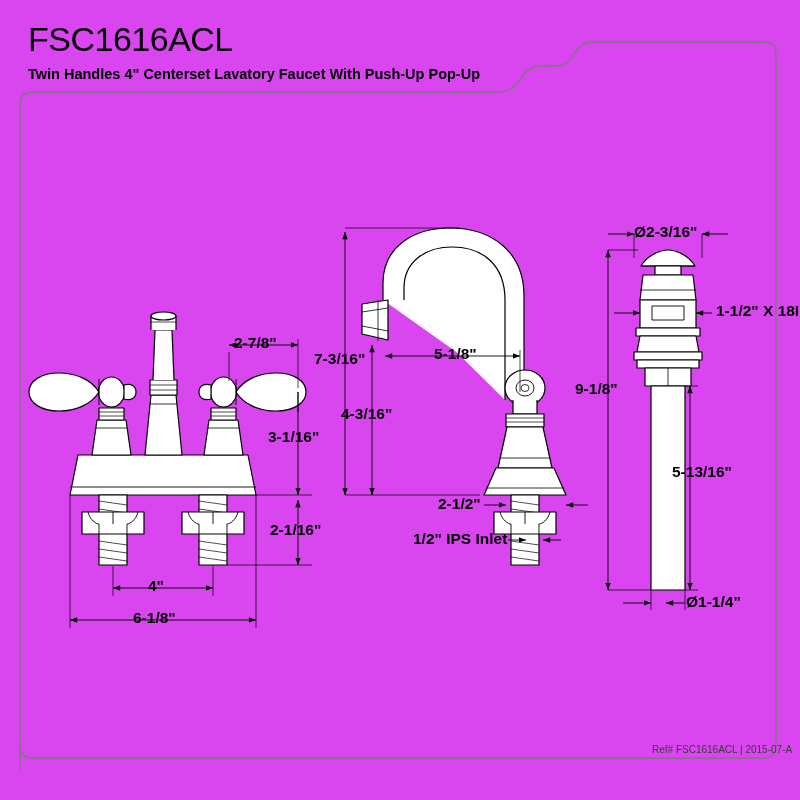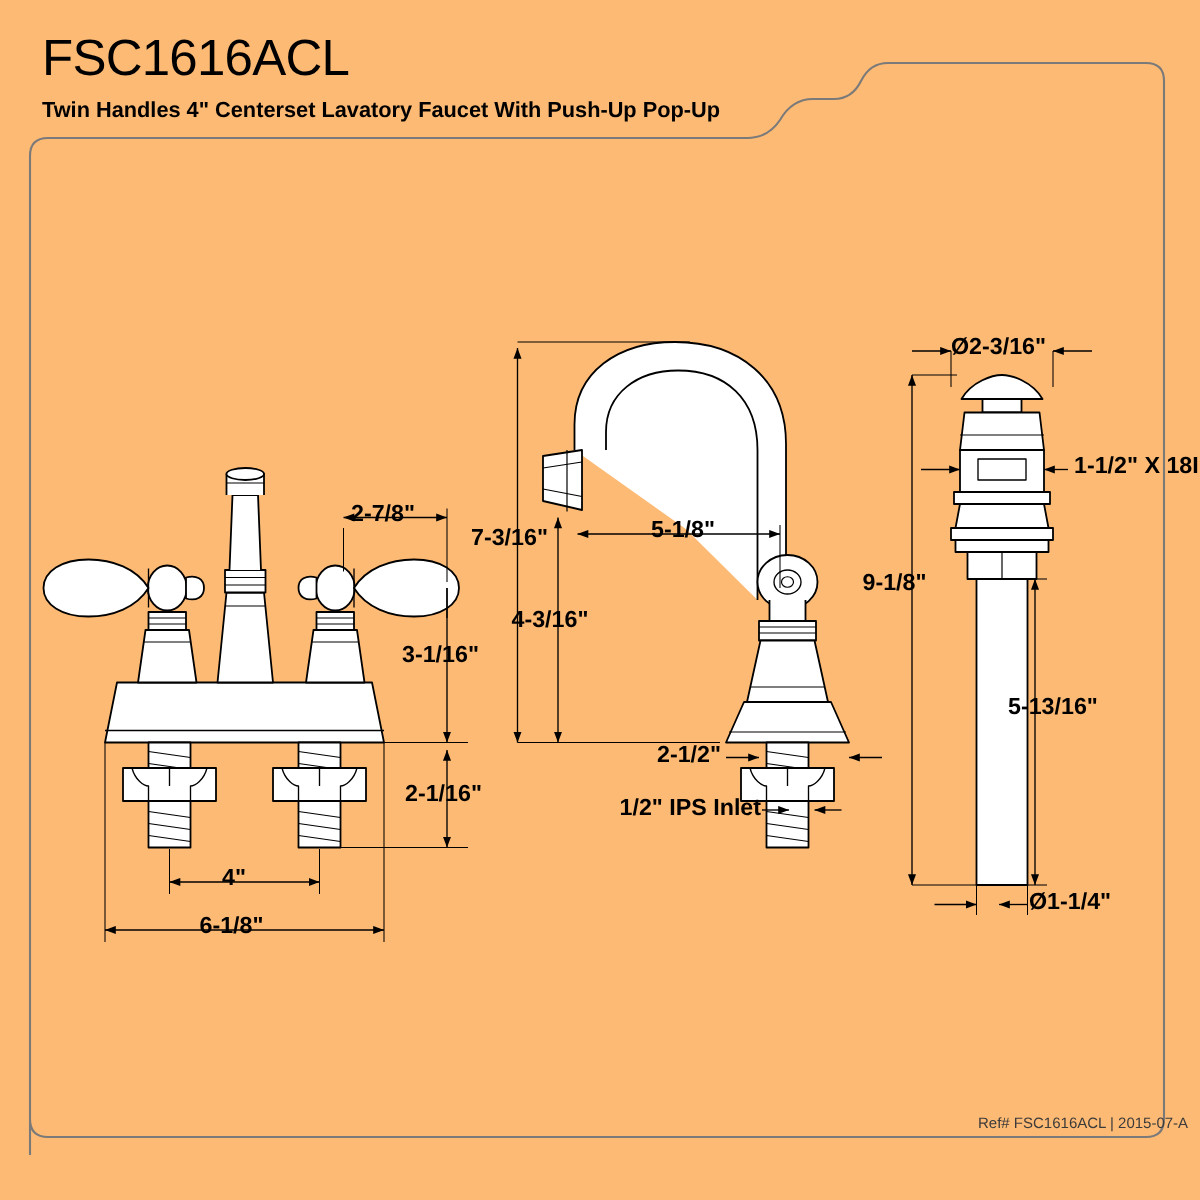--- a/index.html
+++ b/index.html
@@ -10,21 +10,21 @@
   }
   body {
     font-family: "Liberation Sans", sans-serif;
     color: #000000;
   }
   #sheet {
     position: relative;
     width: 800px;
     height: 800px;
     overflow: hidden;
-    background: #fdba74;
+    background: #d946ef;
   }
   #frame-svg, #drawing-svg {
     position: absolute;
     top: 0;
     left: 0;
     width: 800px;
     height: 800px;
   }
   .hdr {
     position: absolute;

